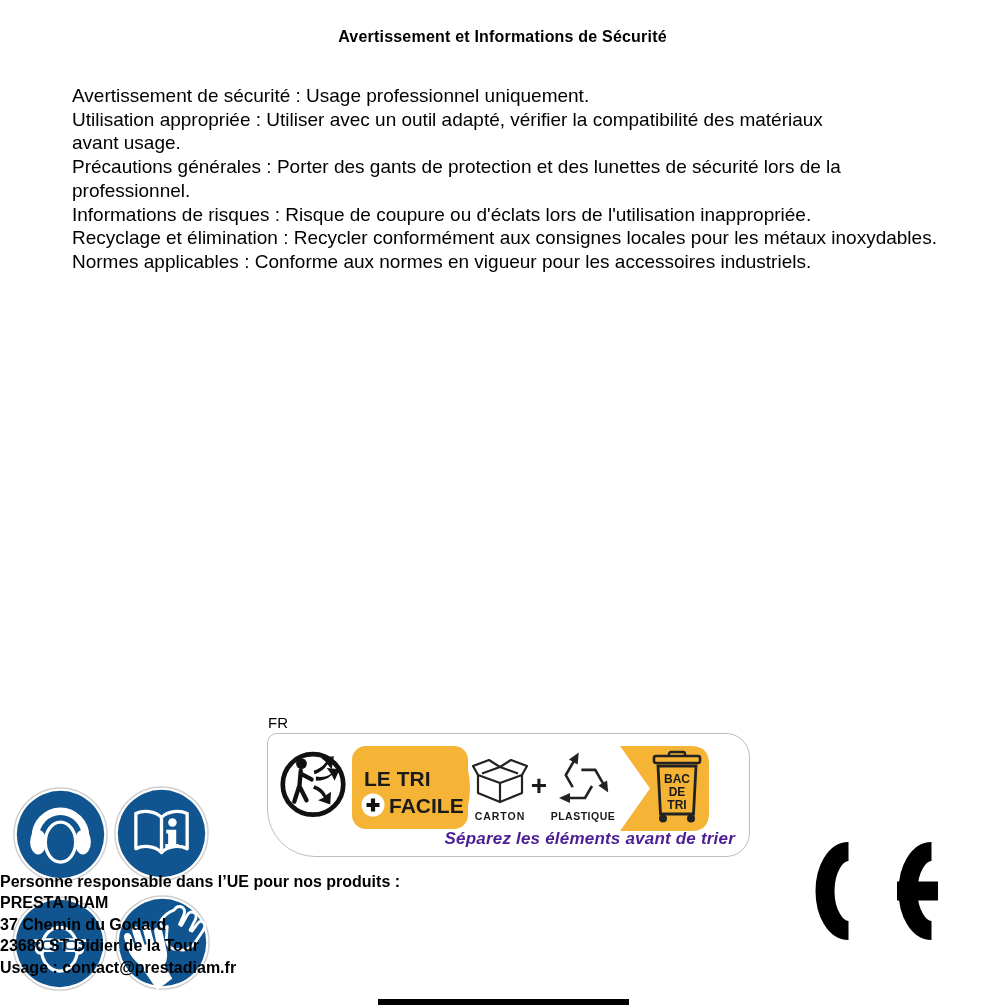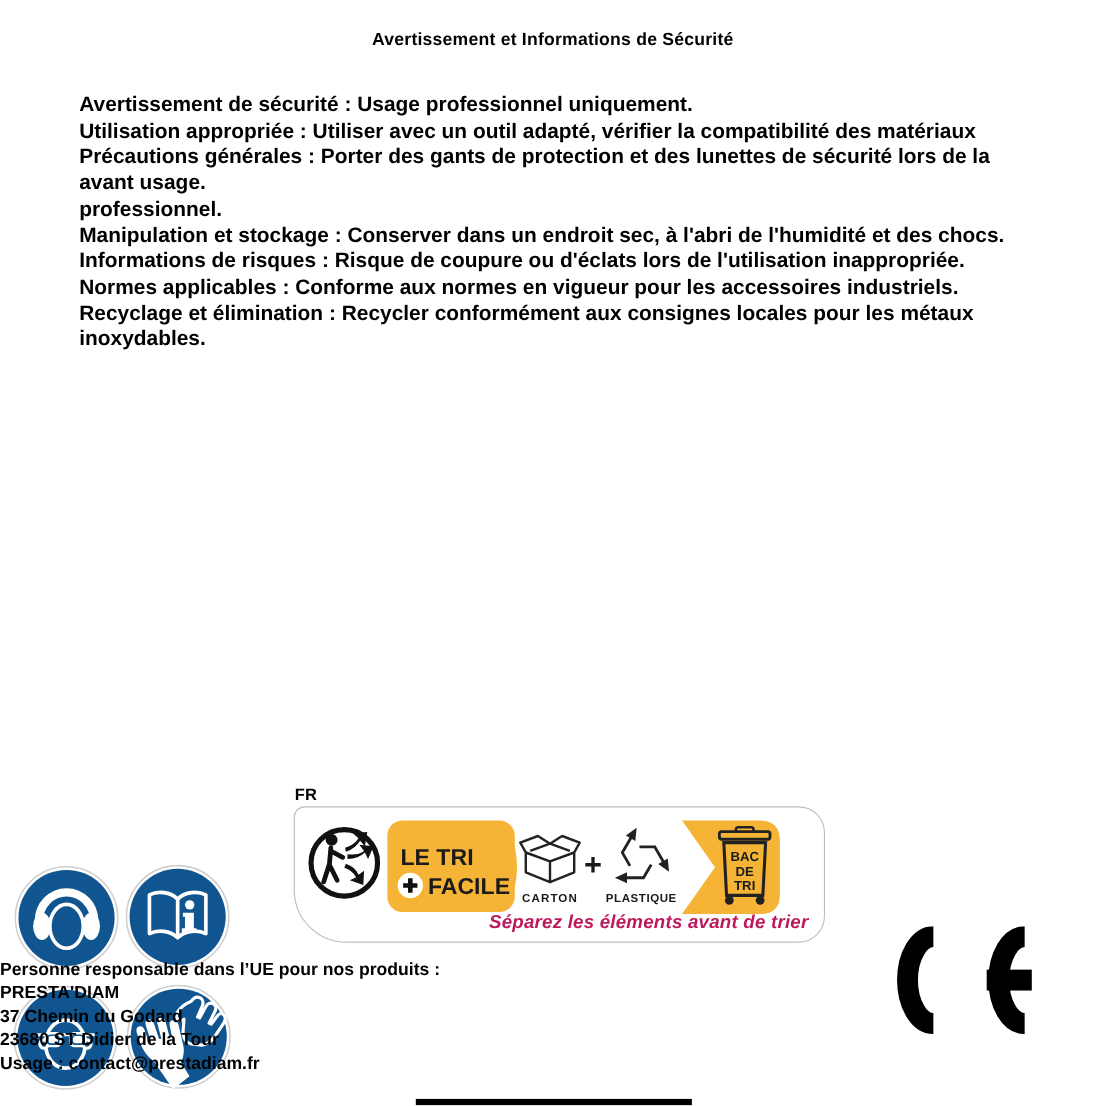--- a/index.html
+++ b/index.html
@@ -1,51 +1,50 @@
 <!DOCTYPE html>
 <html><head>
 <meta charset="utf-8">
 <style>
   html,body{margin:0;padding:0;background:#fff;}
   #page{position:relative;width:1005px;height:1005px;background:#fff;overflow:hidden;
         font-family:"Liberation Sans",sans-serif;color:#000;}
   .title{position:absolute;top:28px;left:0;width:100%;text-align:center;
          font-size:16px;font-weight:bold;letter-spacing:.2px;}
-  .safety{position:absolute;left:72px;top:84px;width:925px;font-size:19px;line-height:23.7px;font-weight:bold;}
-  .fr-tag{position:absolute;left:268px;top:714px;font-size:15px;font-weight:bold;}
+  .safety{position:absolute;left:72px;top:84px;width:925px;font-size:19px;line-height:23.7px;}
+  .fr-tag{position:absolute;left:268px;top:714px;font-size:15px;font-weight:normal;}
   .tri-box{position:absolute;left:267px;top:733px;width:457px;height:122px;background:#fff;
            border:1.5px solid #bdbdbd;border-radius:10px 24px 24px 48px;padding-left:24px;}
   .tri-band{position:absolute;left:84px;top:10px;}
   .triman{position:absolute;left:9px;top:12px;}
   .tagline{position:absolute;right:14px;top:95px;font-size:17px;font-style:italic;
-           font-weight:bold;color:#be185d;letter-spacing:.2px;}
+           font-weight:bold;color:#4c1d95;letter-spacing:.2px;}
   .resp{position:absolute;left:0;top:871px;width:1005px;
         font-size:16px;font-weight:bold;line-height:21.4px;}
   .picto{position:absolute;}
   .ce{position:absolute;left:798px;top:842px;}
   .crop-bar{position:absolute;left:378px;top:999px;width:251px;height:6px;background:#000;}
   .band-txt{font-family:"Liberation Sans",sans-serif;font-weight:bold;fill:#1a1a1a;}
 </style>
 </head>
 <body>
 
 <div id="page">
 
   <div class="title">Avertissement et Informations de Sécurité</div>
 
   <div class="safety">
     <div>Avertissement de sécurité : Usage professionnel uniquement.</div>
     <div>Utilisation appropriée : Utiliser avec un outil adapté, vérifier la compatibilité des matériaux</div>
+    <div>avant usage.</div>
     <div>Précautions générales : Porter des gants de protection et des lunettes de sécurité lors de la</div>
-    <div>avant usage.</div>
     <div>professionnel.</div>
-    <div>Manipulation et stockage : Conserver dans un endroit sec, à l'abri de l'humidité et des chocs.</div>
     <div>Informations de risques : Risque de coupure ou d'éclats lors de l'utilisation inappropriée.</div>
+    <div>Recyclage et élimination : Recycler conformément aux consignes locales pour les métaux inoxydables.</div>
     <div>Normes applicables : Conforme aux normes en vigueur pour les accessoires industriels.</div>
-    <div>Recyclage et élimination : Recycler conformément aux consignes locales pour les métaux inoxydables.</div>
   </div>
 
   <div class="picto" style="left:13px;top:787px">
     <svg width="95" height="95" viewBox="0 0 100 100">
       <circle cx="50" cy="50" r="49" fill="#fff" stroke="#cfcfcf" stroke-width="1.5"></circle>
       <circle cx="50" cy="50" r="46" fill="#115590"></circle>
       <path d="M24,53 a26,27 0 0 1 52,0" stroke="#fff" stroke-width="9" fill="none"></path>
       <path d="M29,53 a21,22 0 0 1 42,0" stroke="#115590" stroke-width="3" fill="none"></path>
       <ellipse cx="50" cy="58" rx="16" ry="21" fill="none" stroke="#fff" stroke-width="3.5"></ellipse>
       <ellipse cx="26.5" cy="58" rx="8.5" ry="13" fill="#fff"></ellipse>

